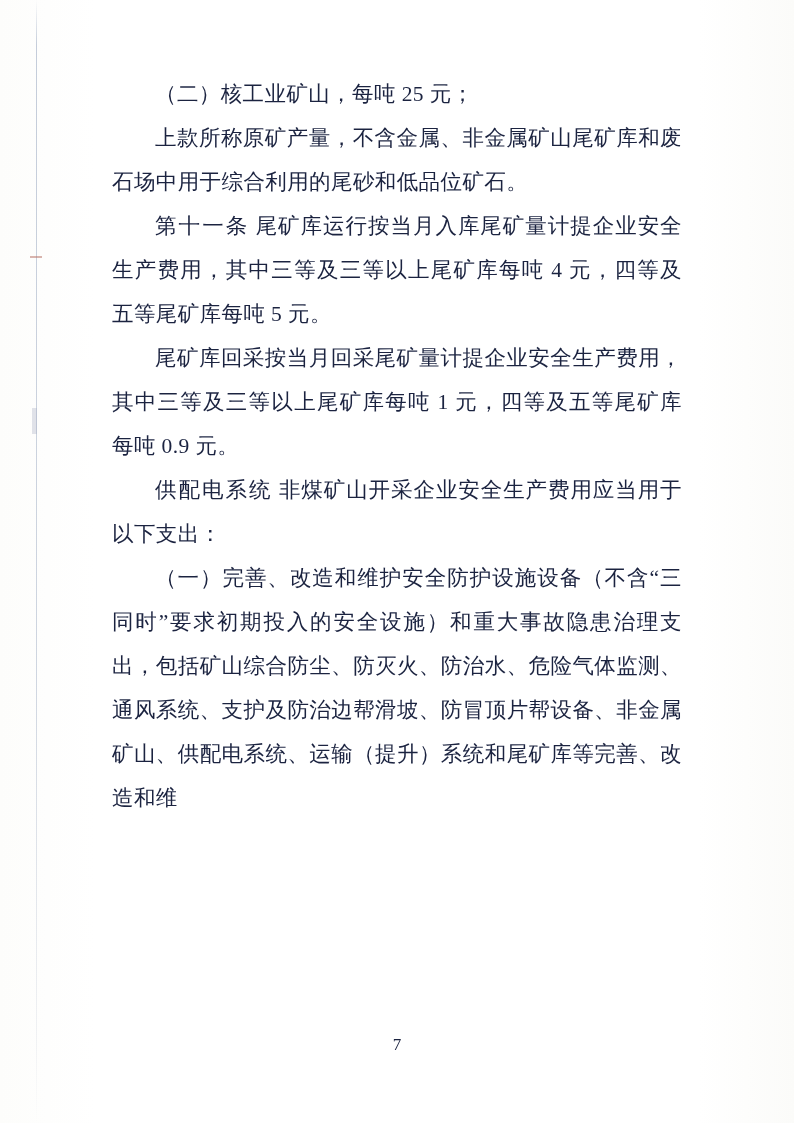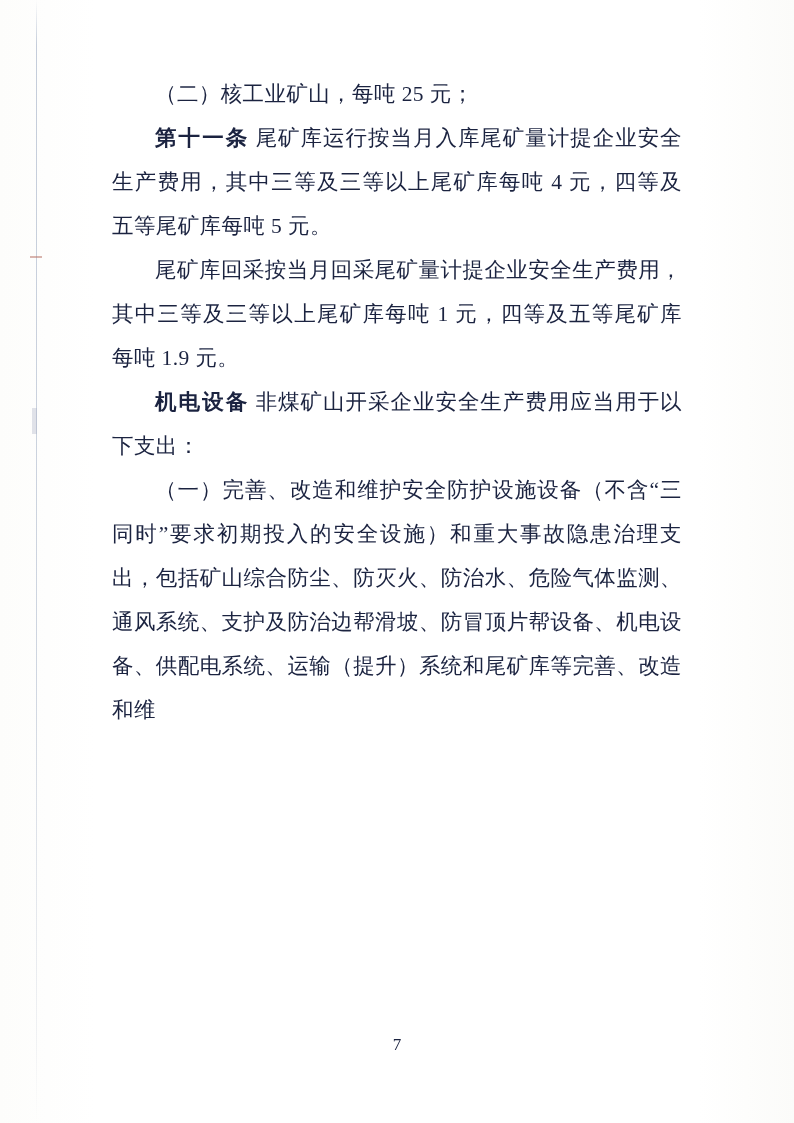--- a/index.html
+++ b/index.html
@@ -67,21 +67,21 @@
     color: #1b2340;
     letter-spacing: 0.4px;
     text-align: justify;
     margin: 0 0 0 0;
     font-family: "Liberation Serif", "DejaVu Serif", serif;
   }
   .para.indent {
     text-indent: 43px;
   }
   .para .art {
-    font-weight: bold;
+    font-weight: normal;
     letter-spacing: 1.5px;
   }
 
   .page-number {
     position: absolute;
     left: 0;
     top: 1035px;
     width: 794px;
     text-align: center;
     font-size: 17px;
@@ -96,26 +96,27 @@
   <div class="scan-line-left"></div>
   <div class="scan-mark-a"></div>
   <div class="scan-mark-b"></div>
 
   <div class="content">
 
     <p class="para indent">（二）核工业矿山，每吨 25 元；</p>
 
 
 
+    <p class="para indent">上款所称原矿产量，不含金属、非金属矿山尾矿库和废石场中用于综合利用的尾砂和低品位矿石。</p>
 
 
     <p class="para indent"><span class="art">第十一条</span><span> 尾矿库运行按当月入库尾矿量计提企业安全生产费用，其中三等及三等以上尾矿库每吨 4 元，四等及五等尾矿库每吨 5 元。</span></p>
 
-    <p class="para indent">尾矿库回采按当月回采尾矿量计提企业安全生产费用，其中三等及三等以上尾矿库每吨 1 元，四等及五等尾矿库每吨 1.9 元。</p>
+    <p class="para indent">尾矿库回采按当月回采尾矿量计提企业安全生产费用，其中三等及三等以上尾矿库每吨 1 元，四等及五等尾矿库每吨 0.9 元。</p>
 
-    <p class="para indent"><span class="art">机电设备</span><span> 非煤矿山开采企业安全生产费用应当用于以下支出：</span></p>
+    <p class="para indent"><span class="art">供配电系统</span><span> 非煤矿山开采企业安全生产费用应当用于以下支出：</span></p>
 
-    <p class="para indent">（一）完善、改造和维护安全防护设施设备（不含“三同时”要求初期投入的安全设施）和重大事故隐患治理支出，包括矿山综合防尘、防灭火、防治水、危险气体监测、通风系统、支护及防治边帮滑坡、防冒顶片帮设备、机电设备、供配电系统、运输（提升）系统和尾矿库等完善、改造和维</p>
+    <p class="para indent">（一）完善、改造和维护安全防护设施设备（不含“三同时”要求初期投入的安全设施）和重大事故隐患治理支出，包括矿山综合防尘、防灭火、防治水、危险气体监测、通风系统、支护及防治边帮滑坡、防冒顶片帮设备、非金属矿山、供配电系统、运输（提升）系统和尾矿库等完善、改造和维</p>
 
   </div>
 
   <div class="page-number">7</div>
 </div>
 
 </body></html>

